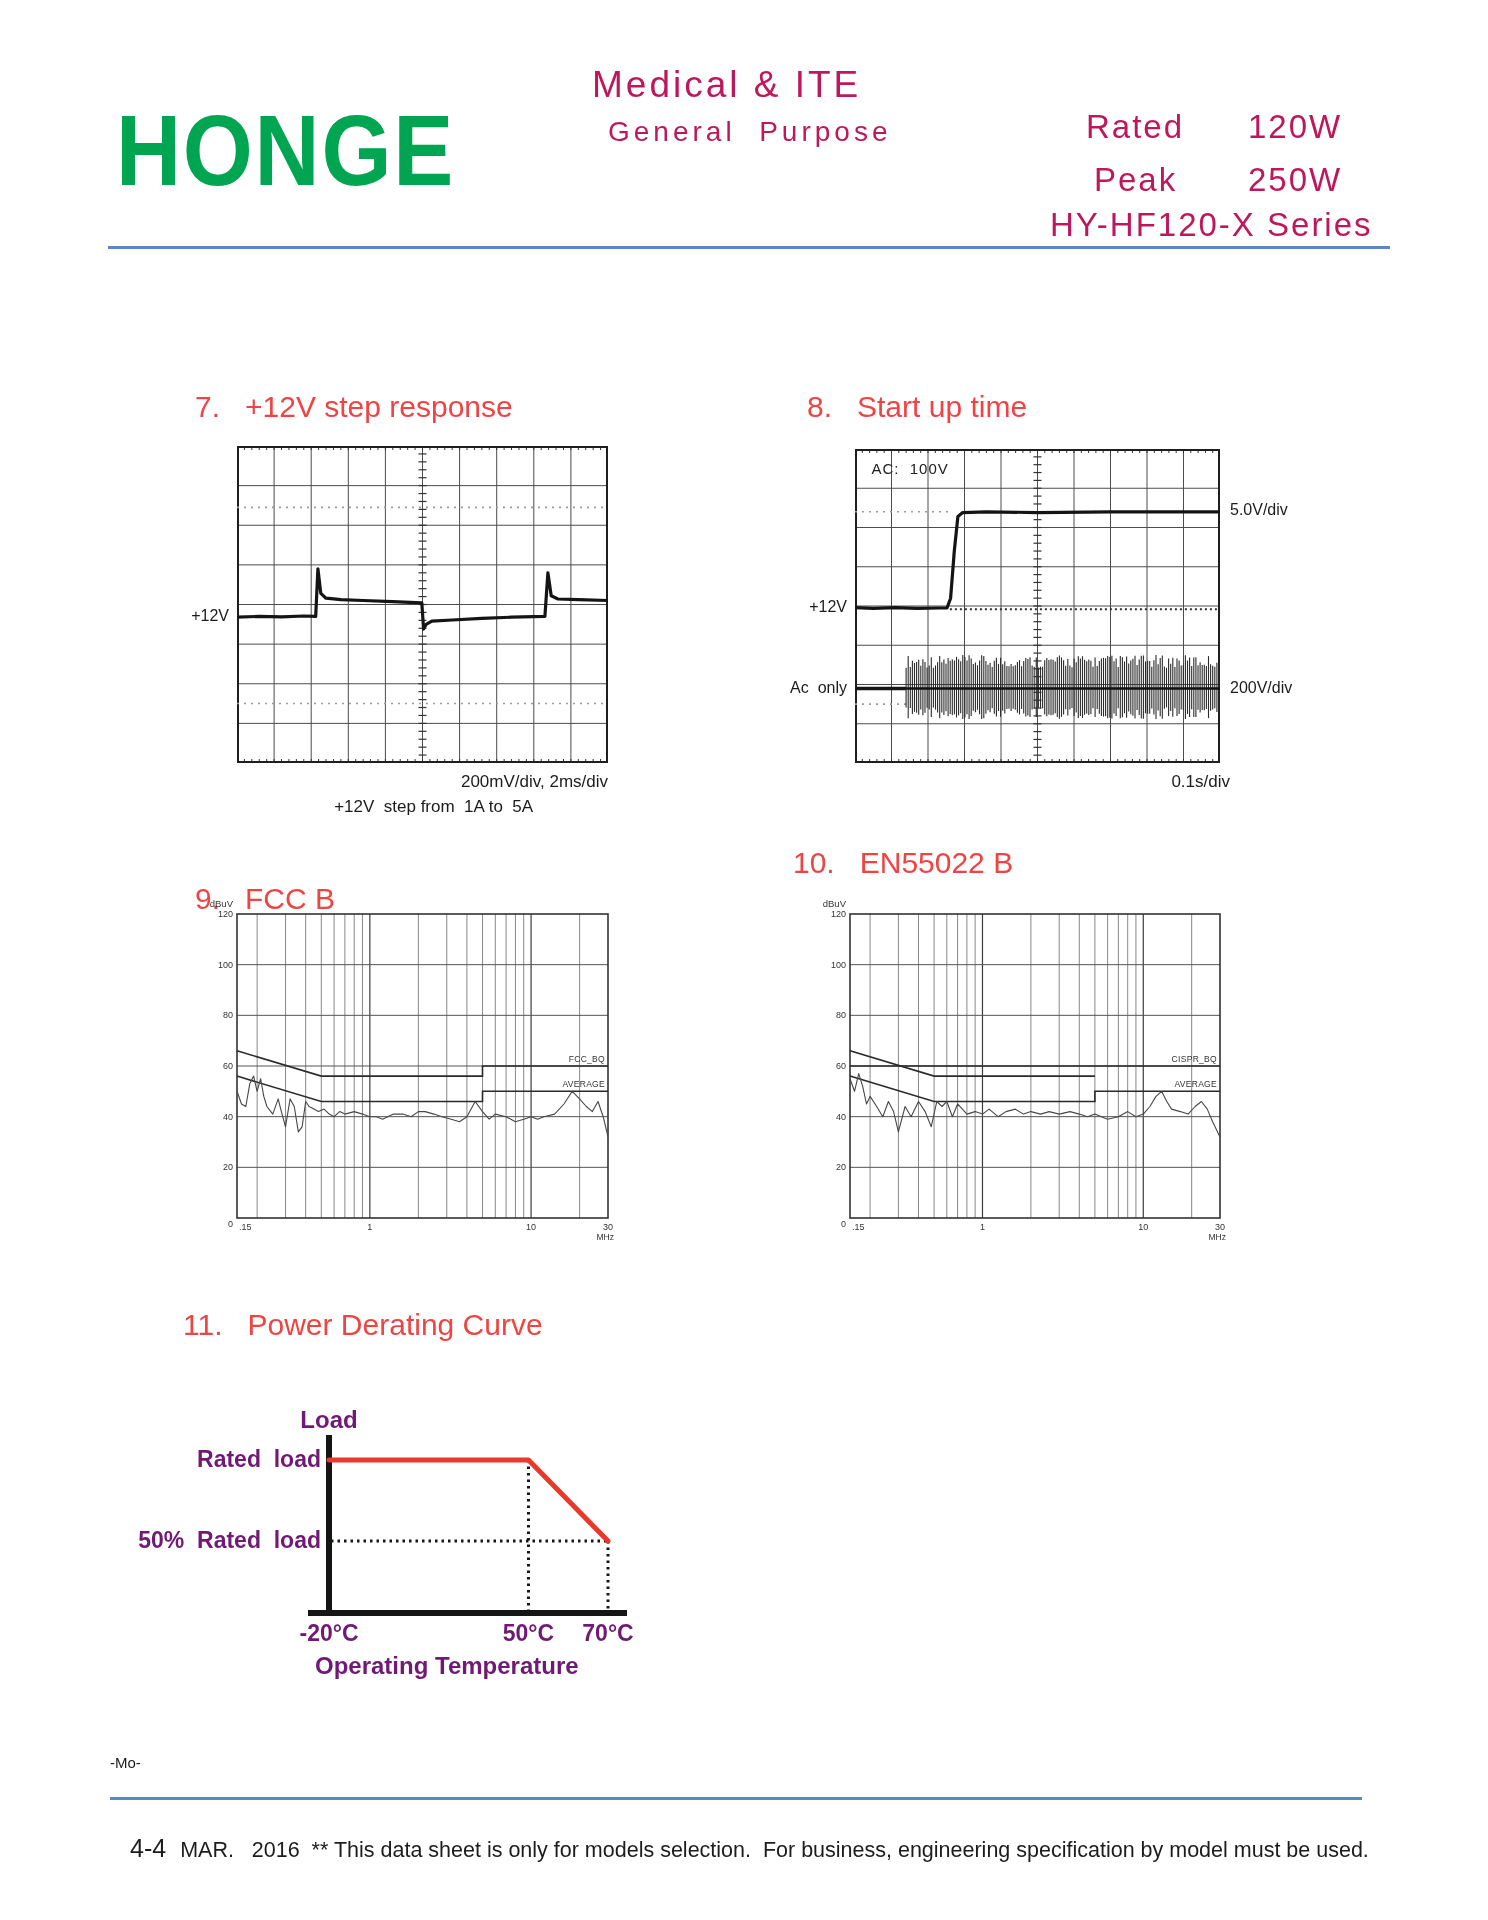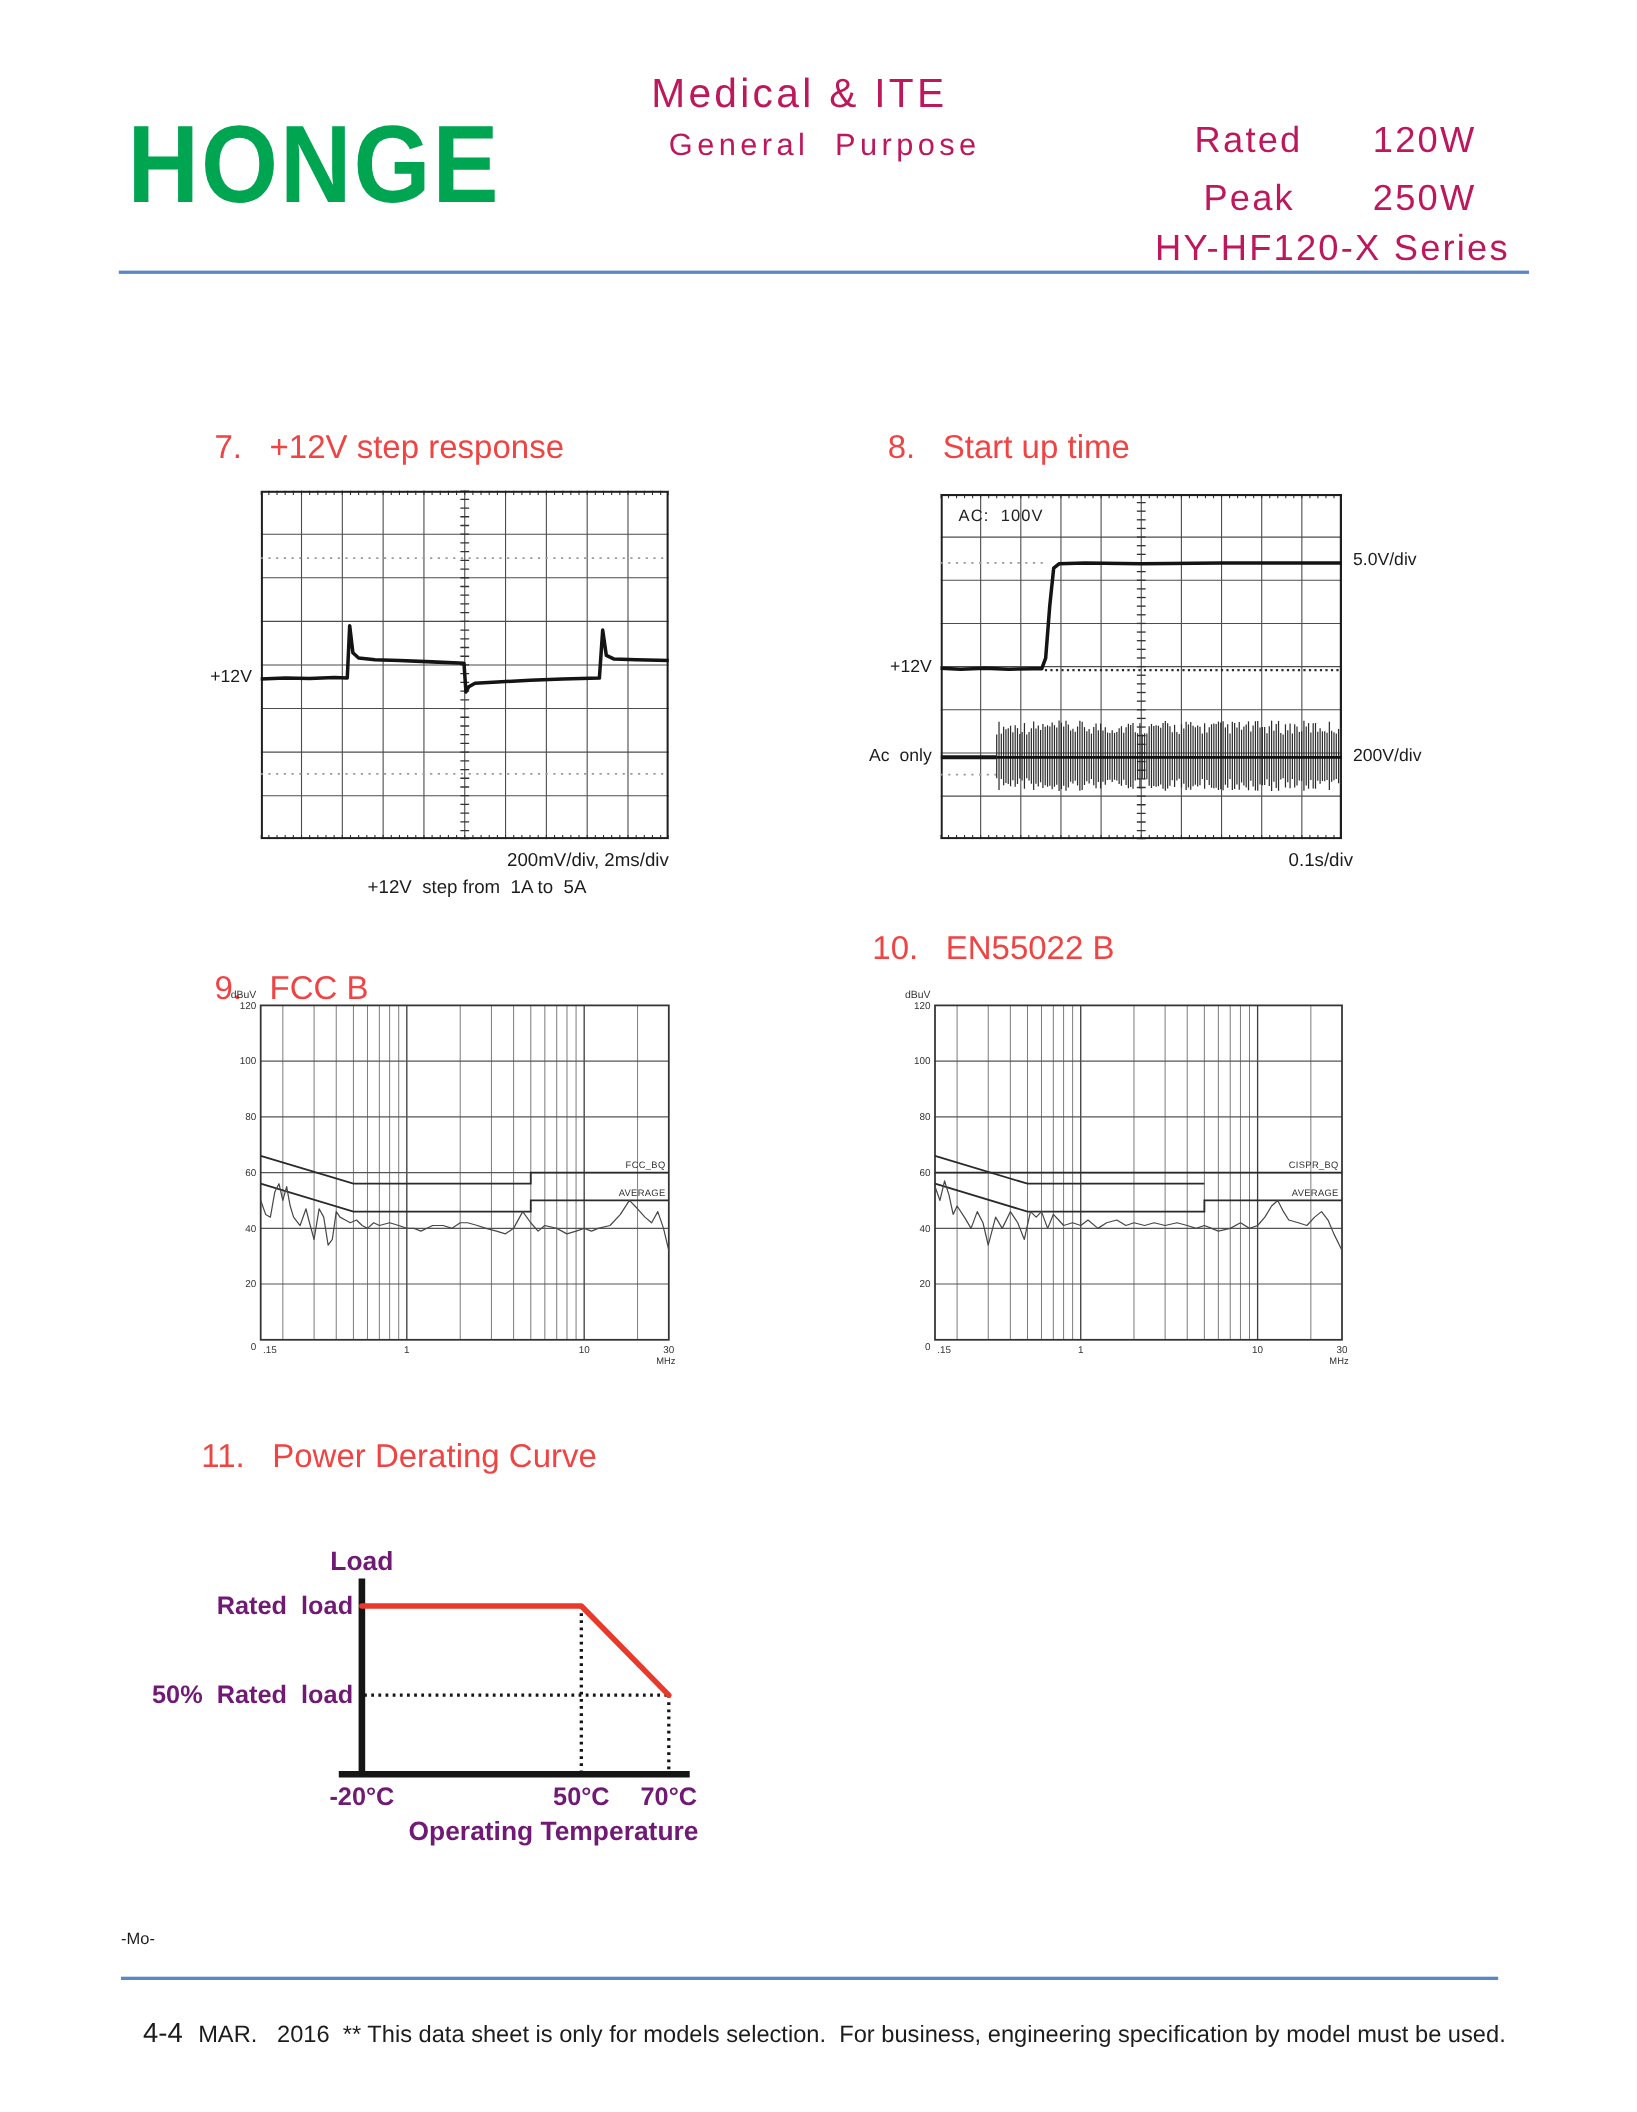--- a/index.html
+++ b/index.html
@@ -653,21 +653,21 @@
         <line x1="189" y1="30" x2="189" y2="208" stroke="#151515" stroke-width="6"></line>
         <line x1="168" y1="208" x2="487" y2="208" stroke="#151515" stroke-width="6"></line>
         <polyline points="189.0,55.0 388.5,55.0 468.0,136.0" fill="none" stroke="#e8392b" stroke-width="5" stroke-linejoin="round" stroke-linecap="round"></polyline>
       </svg>
       <span class="der-lab" style="left: 144px; top: 2px; width: 90px; text-align: center; font-size: 24px;">Load</span>
       <span class="der-lab" style="right: 329px; top: 42px;">Rated  load</span>
       <span class="der-lab" style="right: 329px; top: 123px;">50%  Rated  load</span>
       <span class="der-lab" style="left: 144px; top: 216px; width: 90px; text-align: center;">-20°C</span>
       <span class="der-lab" style="left: 343.485px; top: 216px; width: 90px; text-align: center;">50°C</span>
       <span class="der-lab" style="left: 423px; top: 216px; width: 90px; text-align: center;">70°C</span>
-      <span class="der-lab" style="left: 175px; top: 248px; width: 320px; text-align: right; font-size: 24px;">Operating Temperature</span>
+      <span class="der-lab" style="left: 175px; top: 248px; width: 320px; text-align: left; font-size: 24px;">Operating Temperature</span>
     </div>
 
   <div class="abs mo" style="left:110px; top:1754px;">-Mo-</div>
   <div class="abs rule" style="left:110px; top:1797px; width:1252px;"></div>
   <div class="footer-row" style="left:130px; top:1834px;">
     <span class="footer-page">4-4</span>
     <span class="footer-note">MAR.   2016  ** This data sheet is only for models selection.  For business, engineering specification by model must be used.</span>
   </div>
 
 </div>

